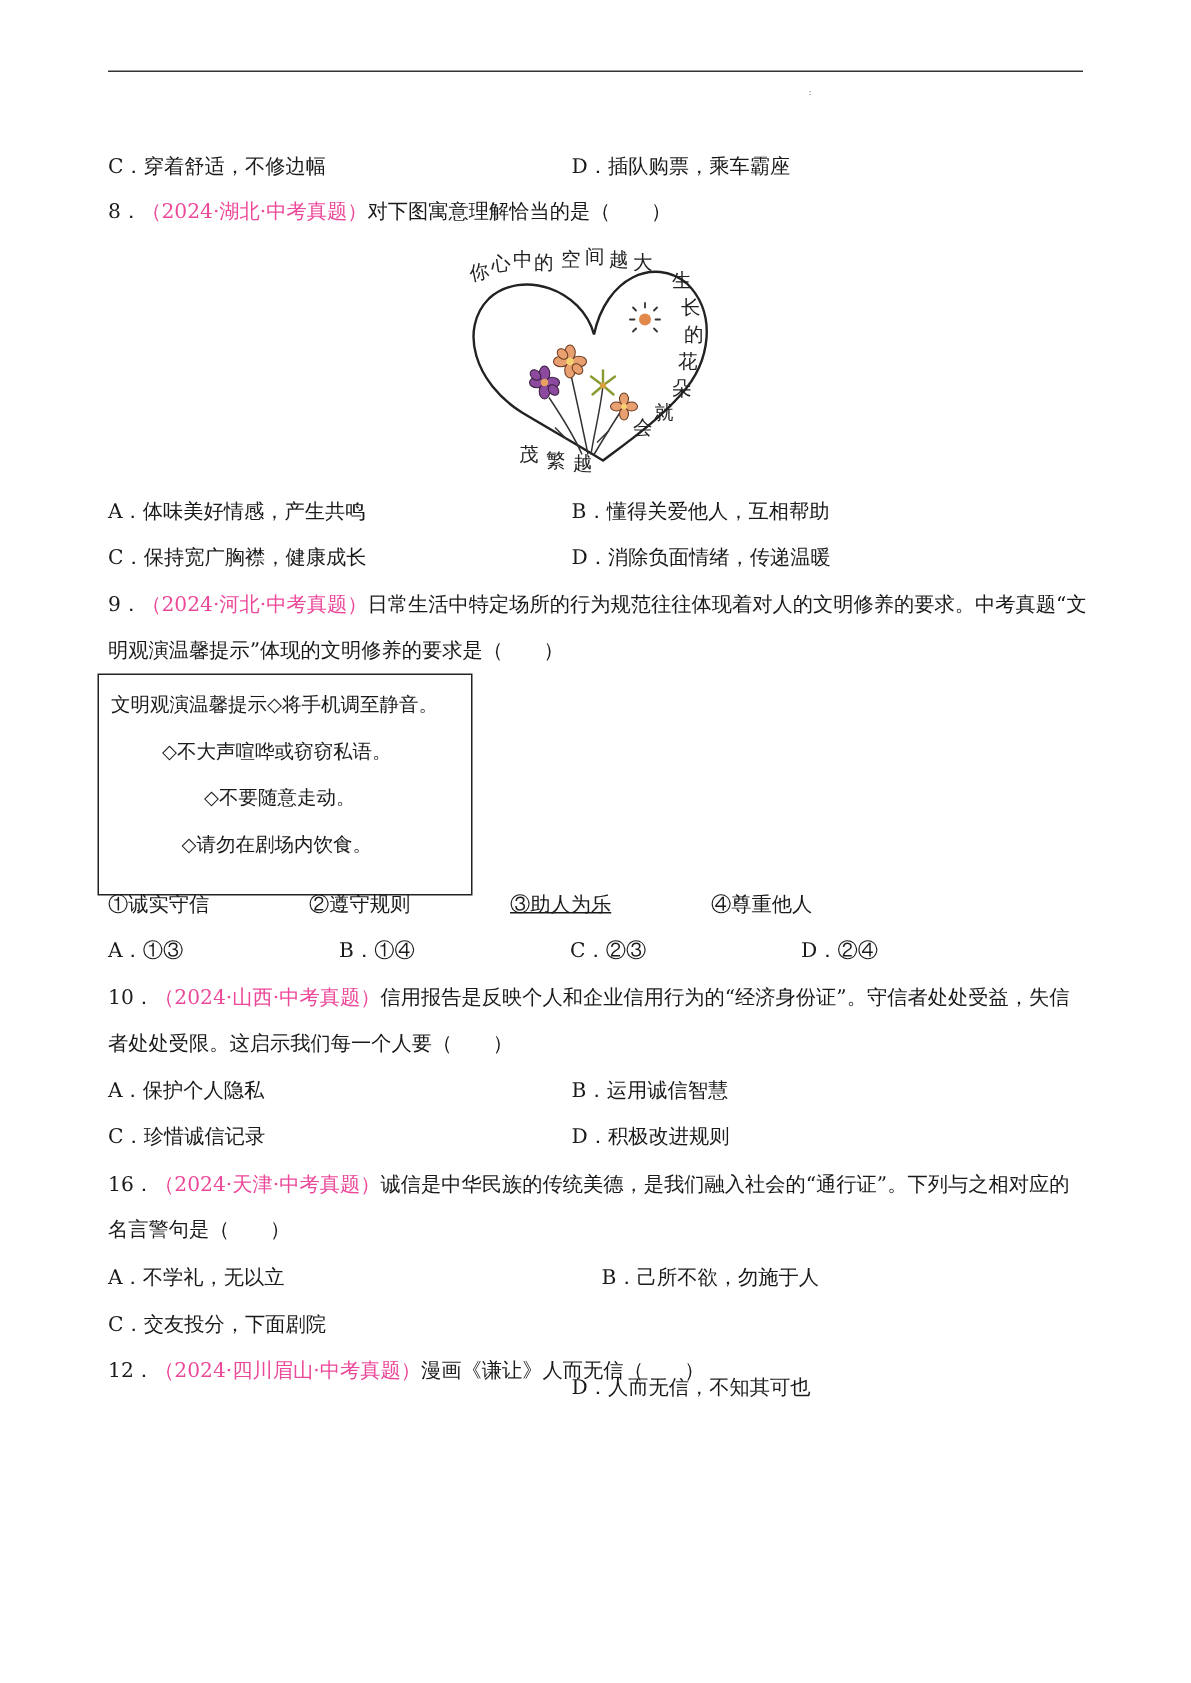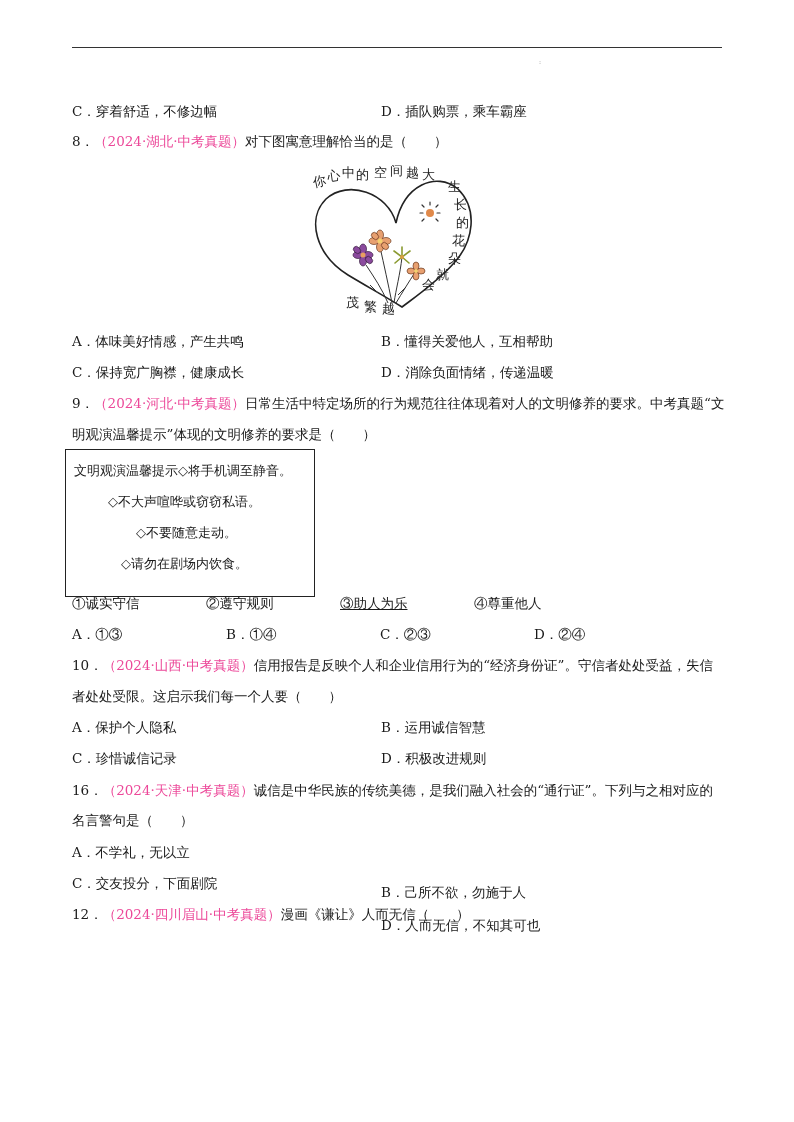--- a/index.html
+++ b/index.html
@@ -205,19 +205,19 @@
 <div class="opt" style="left:381px; top:717px;">B．运用诚信智慧</div>
 <div class="opt" style="left:72px; top:748px;">C．珍惜诚信记录</div>
 <div class="opt" style="left:381px; top:748px;">D．积极改进规则</div>
 
 <div class="line" style="top:780px;">
   <span class="qnum">16．</span><span class="src">（2024·天津·中考真题）</span><span>诚信是中华民族的传统美德，是我们融入社会的“通行证”。下列与之相对应的</span>
 </div>
 <div class="line" style="top:810px;">名言警句是（　　）</div>
 
 <div class="opt" style="left:72px; top:842px;">A．不学礼，无以立</div>
-<div class="opt" style="left:381px; top:842px;margin-top:40px;">B．己所不欲，勿施于人</div>
+<div class="opt" style="left:401px; top:842px;">B．己所不欲，勿施于人</div>
 <div class="opt" style="left:72px; top:873px;">C．交友投分，下面剧院</div>
 <div class="opt" style="left:381px; top:873px;margin-top:42px;">D．人而无信，不知其可也</div>
 
 <div class="line" style="top:904px;">
   <span class="qnum">12．</span><span class="src">（2024·四川眉山·中考真题）</span><span>漫画《谦让》人而无信（　　）</span>
 </div>
 
 </body></html>

